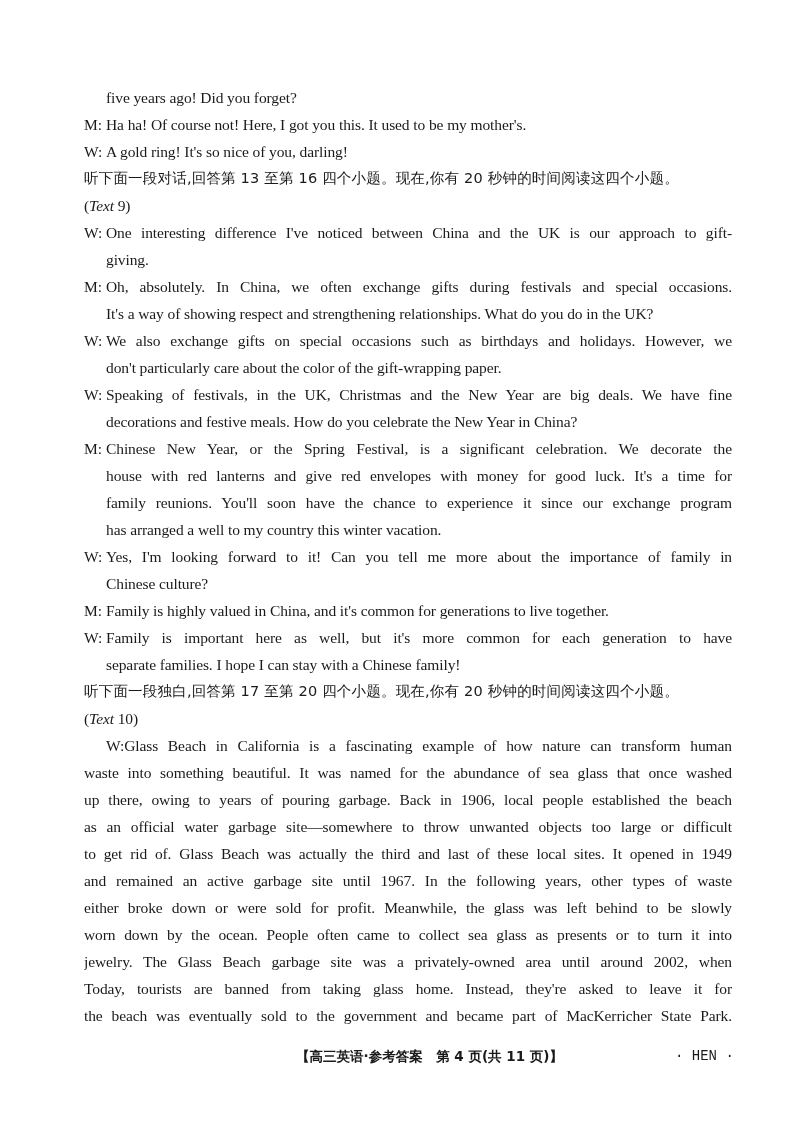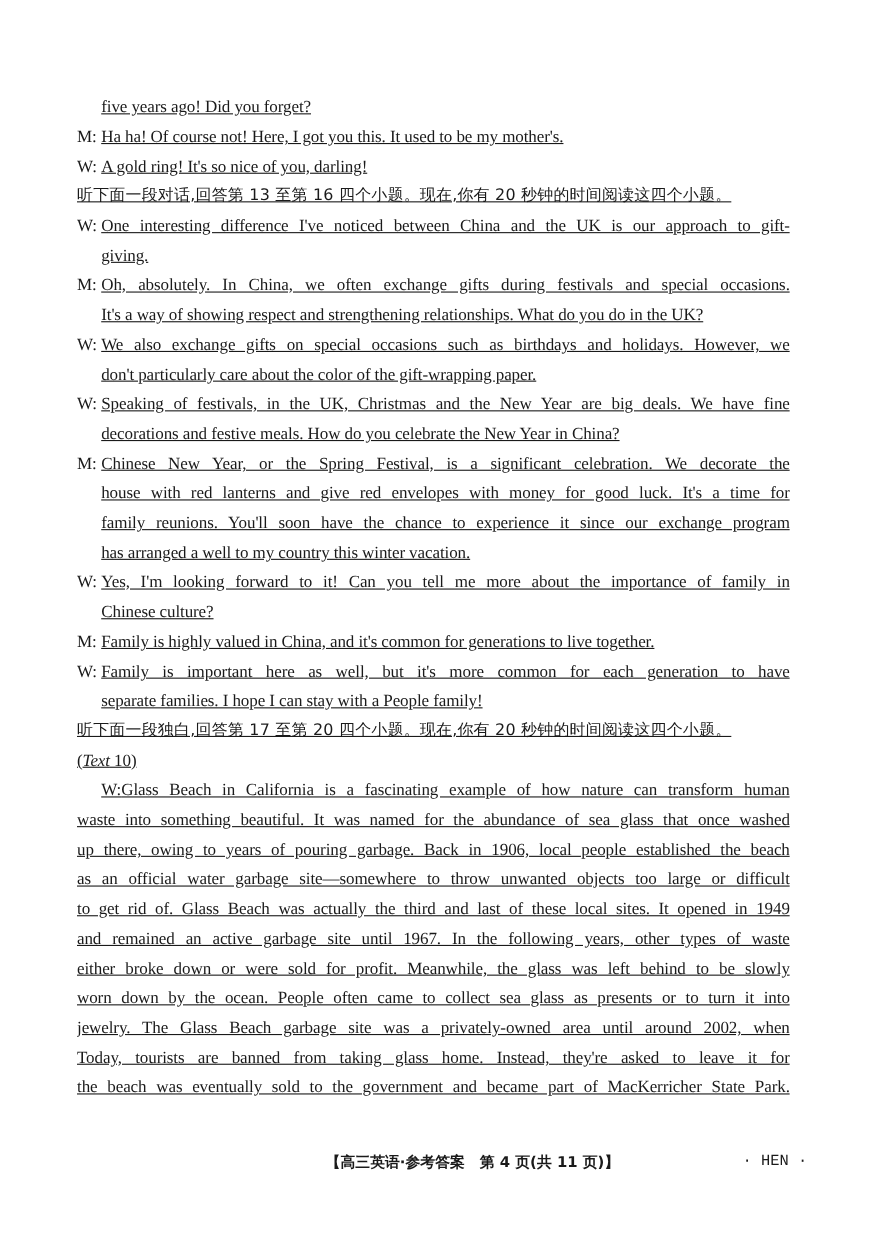--- a/index.html
+++ b/index.html
@@ -1,21 +1,21 @@
 <!DOCTYPE html>
 <html><head>
 <meta charset="utf-8">
 <style>
   html, body { margin: 0; padding: 0; background: #ffffff; }
   body {
     width: 800px; height: 1125px; position: relative; overflow: hidden;
     font-family: "Liberation Serif", "DejaVu Serif", serif;
     color: #1a1a1a;
   }
-  .page { position: absolute; left: 70px; top: 84px; width: 648px; text-decoration: underline; }
+  .page { position: absolute; left: 84px; top: 84px; width: 648px; }
   .line {
     font-size: 15.5px; line-height: 27px; height: 27px;
     white-space: nowrap; letter-spacing: -0.1px;
   }
   .turn { display: block; }
   .turn .spk { display: inline-block; width: 22px; }
   .cont { padding-left: 22px; }
   .justify { text-align: justify; text-align-last: justify; white-space: normal; overflow: hidden; }
   .cn { font-family: "DejaVu Sans", sans-serif; font-size: 14.5px; letter-spacing: 0.2px; }
   .text-label { font-size: 15.5px; }
@@ -35,20 +35,21 @@
 
   <div class="line cont">five years ago! Did you forget?</div>
   <div class="turn">
     <div class="line"><span class="spk">M:</span><span>Ha ha! Of course not! Here, I got you this. It used to be my mother's.</span></div>
   </div>
   <div class="turn">
     <div class="line"><span class="spk">W:</span><span>A gold ring! It's so nice of you, darling!</span></div>
   </div>
 
   <div class="line cn">听下面一段对话,回答第 13 至第 16 四个小题。现在,你有 20 秒钟的时间阅读这四个小题。</div>
+  <div class="line text-label"><span>(</span><i>Text</i><span> 9)</span></div>
 
   <div id="turns9">
       <div class="turn">
         <div class="line justify"><span class="spk">W:</span><span>One interesting difference I've noticed between China and the UK is our approach to gift-</span></div>
         <div class="line cont"><span>giving.</span></div>
       </div>
       <div class="turn">
         <div class="line justify"><span class="spk">M:</span><span>Oh, absolutely. In China, we often exchange gifts during festivals and special occasions.</span></div>
         <div class="line cont"><span>It's a way of showing respect and strengthening relationships. What do you do in the UK?</span></div>
       </div>
@@ -68,21 +69,21 @@
       </div>
       <div class="turn">
         <div class="line justify"><span class="spk">W:</span><span>Yes, I'm looking forward to it! Can you tell me more about the importance of family in</span></div>
         <div class="line cont"><span>Chinese culture?</span></div>
       </div>
       <div class="turn">
         <div class="line"><span class="spk">M:</span><span>Family is highly valued in China, and it's common for generations to live together.</span></div>
       </div>
       <div class="turn">
         <div class="line justify"><span class="spk">W:</span><span>Family is important here as well, but it's more common for each generation to have</span></div>
-        <div class="line cont"><span>separate families. I hope I can stay with a People family!</span></div>
+        <div class="line cont"><span>separate families. I hope I can stay with a Chinese family!</span></div>
       </div>
     </div>
 
   <div class="line cn">听下面一段独白,回答第 17 至第 20 四个小题。现在,你有 20 秒钟的时间阅读这四个小题。</div>
   <div class="line text-label"><span>(</span><i>Text</i><span> 10)</span></div>
 
   <div id="mono10">
       <div class="line justify para-first"><span>W:</span><span>Glass Beach in California is a fascinating example of how nature can transform human</span></div>
       <div class="line justify"><span>waste into something beautiful. It was named for the abundance of sea glass that once washed</span></div>
       <div class="line justify"><span>up there, owing to years of pouring garbage. Back in 1906, local people established the beach</span></div>

